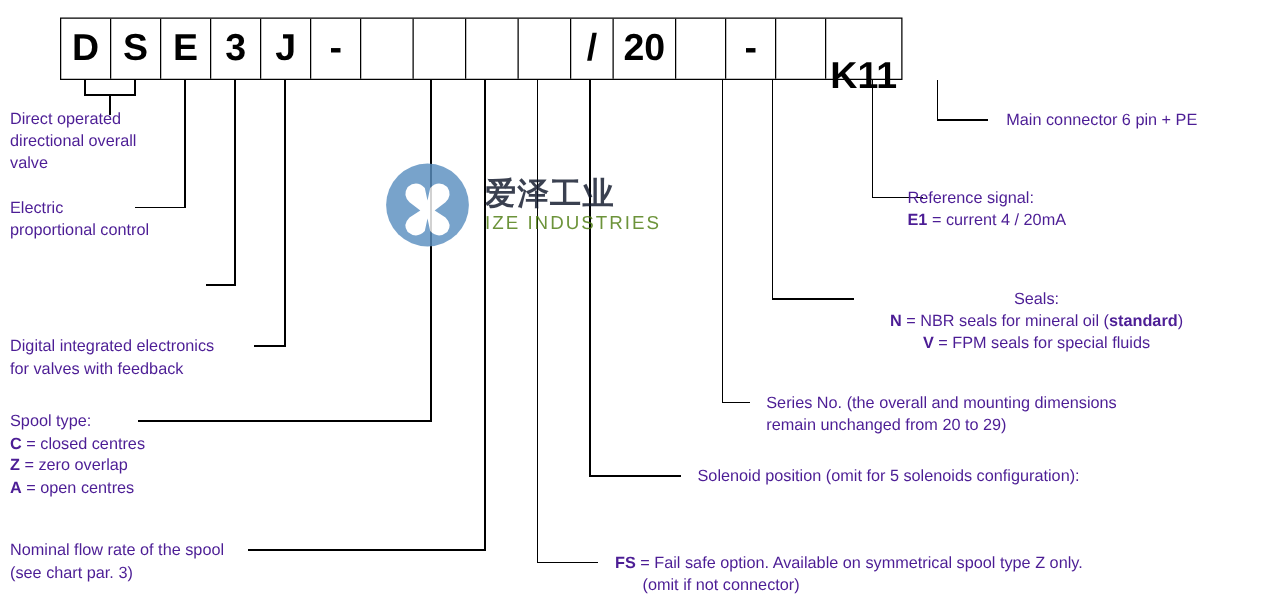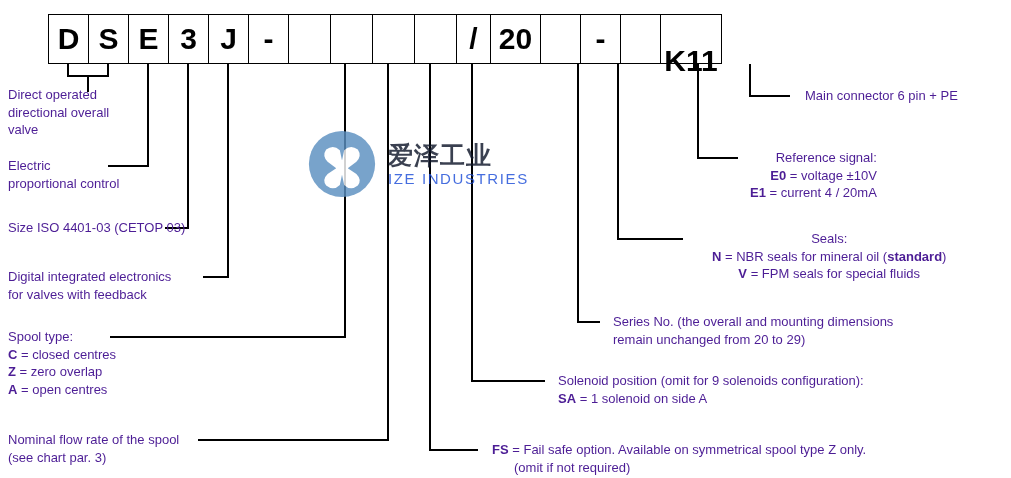--- a/index.html
+++ b/index.html
@@ -79,21 +79,21 @@
   }
   #wm-cn {
     font-size: 25px;
     font-weight: bold;
     color: #0f172a;
     letter-spacing: 1px;
     line-height: 28px;
   }
   #wm-en {
     font-size: 15px;
-    color: #1d4ed8;
+    color: #4d7c0f;
     letter-spacing: 1.6px;
     line-height: 19px;
   }
 </style>
 </head>
 <body>
 
 <div id="page">
 
   <div id="code-row">
@@ -162,23 +162,20 @@
     <div>Direct  operated</div>
     <div>directional overall</div>
     <div>valve</div>
   </div>
 
   <div class="callout" style="left:8px; top:157px;">
     <div>Electric</div>
     <div>proportional control</div>
   </div>
 
-  <div class="callout" style="left:8px; top:219px;">
-    <div>Size ISO 4401-03 (CETOP 03)</div>
-  </div>
 
   <div class="callout" style="left:8px; top:268px;">
     <div>Digital integrated electronics</div>
     <div>for valves with feedback</div>
   </div>
 
   <div class="callout" style="left:8px; top:328px;">
     <div>Spool type:</div>
     <div>
       <b>C</b><span> = closed centres</span>
@@ -193,25 +190,22 @@
 
   <div class="callout" style="left:8px; top:431px;">
     <div>Nominal flow rate of the spool</div>
     <div>(see chart par. 3)</div>
   </div>
 
   <div class="callout" style="left:805px; top:87px;">
     <div>Main connector 6 pin + PE</div>
   </div>
 
-  <div class="callout" style="left:750px; top:149px;text-align:right;">
+  <div class="callout" style="left:726px; top:149px;">
     <div>Reference signal:</div>
-    <div>
-      <b>E0</b><span> = voltage ±10V</span>
-    </div>
     <div>
       <b>E1</b><span> = current 4 / 20mA</span>
     </div>
   </div>
 
   <div class="callout" style="left:712px; top:230px;text-align:center;">
     <div>Seals:</div>
     <div>
       <b>N</b><span> = NBR seals for mineral oil (</span><b>standard</b><span>)</span>
     </div>
@@ -219,26 +213,23 @@
       <b>V</b><span> = FPM seals for special fluids</span>
     </div>
   </div>
 
   <div class="callout" style="left:613px; top:313px;">
     <div>Series No. (the overall and mounting dimensions</div>
     <div>remain unchanged from 20 to 29)</div>
   </div>
 
   <div class="callout" style="left:558px; top:372px;">
-    <div>Solenoid position (omit for 9 solenoids configuration):</div>
-    <div>
-      <b>SA</b><span> = 1 solenoid on side A</span>
-    </div>
+    <div>Solenoid position (omit for 5 solenoids configuration):</div>
   </div>
 
   <div class="callout" style="left:492px; top:441px;">
     <div>
       <b>FS</b><span> = Fail safe option. Available on symmetrical spool type Z only.</span>
     </div>
-    <div class="indent">(omit if not required)</div>
+    <div class="indent">(omit if not connector)</div>
   </div>
 
 </div>
 
 </body></html>

